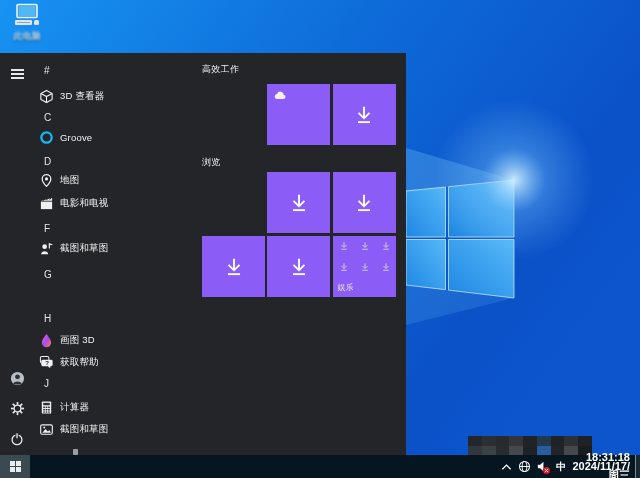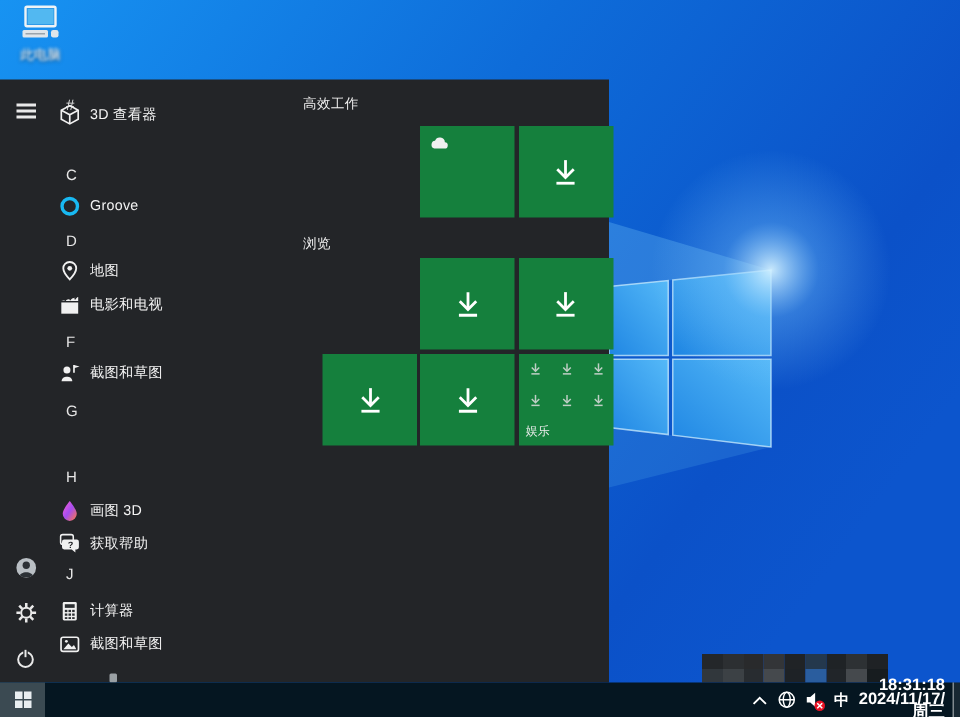--- a/index.html
+++ b/index.html
@@ -32,22 +32,22 @@
   .app-list{position:absolute;left:30px;top:0;width:170px;height:402px;}
   .letter-row,.app-row{position:absolute;left:0;width:168px;height:20px;display:flex;align-items:center;cursor:pointer;}
   .letter-row .letter{margin-left:14px;font-size:10px;color:#e6e6e6;}
   .app-row .app-icon{position:absolute;left:8px;top:2px;width:16px;height:16px;display:flex;align-items:center;justify-content:center;}
   .app-row .app-label{margin-left:30px;font-size:9.5px;color:#f3f3f3;letter-spacing:.2px;white-space:nowrap;}
   .partial-icon{position:absolute;left:43px;top:396px;width:5px;height:6px;background:#9aa0a4;border-radius:1px;}
   
   .tiles{position:absolute;left:202px;top:0;width:196px;height:406px;}
   .group-title{position:absolute;left:0;font-size:9px;color:#f0f0f0;letter-spacing:.3px;cursor:default;}
   .tile{
-    position:absolute;width:63px;height:61px;background:#15803d;
-    display:flex;align-items:center;justify-content:center;cursor:pointer;margin-left:13px;
+    position:absolute;width:63px;height:61px;background:#8b5cf6;
+    display:flex;align-items:center;justify-content:center;cursor:pointer;
   }
   .tile .cloud{position:absolute;left:6px;top:6px;}
   .tile.folder{display:block;}
   .mini{position:absolute;opacity:.85;}
   .folder-label{position:absolute;left:5px;bottom:4px;font-size:8px;color:#ededed;}
   .censored{position:absolute;left:266px;top:383px;width:124px;height:19px;display:flex;flex-direction:column;}
   .cen-row{flex:1;display:flex;}
   .cen-block{flex:1;}
   
   .taskbar{
@@ -153,21 +153,21 @@
       <line x1="8" y1="1" x2="8" y2="7.5" stroke="#232528" stroke-width="3.4"></line>
       <line x1="8" y1="1.4" x2="8" y2="7" stroke="#e9e9e9" stroke-width="1.5"></line>
     </svg>
   </button>
 
   <div class="app-list">
     <div class="letter-row" style="top:7px">
         <span class="letter">#</span>
       </div>
 
-    <div class="app-row" style="top:13px">
+    <div class="app-row" style="top:33px">
       <span class="app-icon">
         <svg width="15" height="15" viewBox="0 0 16 16">
             <path d="M8 1.5 L14 4.8 V11.2 L8 14.5 L2 11.2 V4.8 Z" fill="none" stroke="#f0f0f0" stroke-width="1.2"></path>
             <path d="M2 4.8 L8 8 L14 4.8 M8 8 V14.5" fill="none" stroke="#f0f0f0" stroke-width="1.2"></path>
           </svg>
       </span>
       <span class="app-label">3D 查看器</span>
     </div>
 
     <div class="letter-row" style="top:54px">

